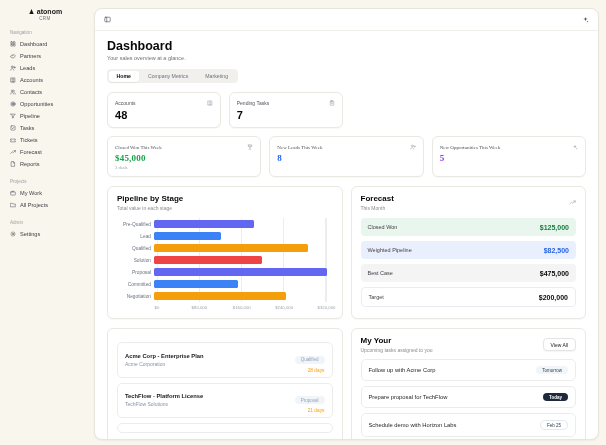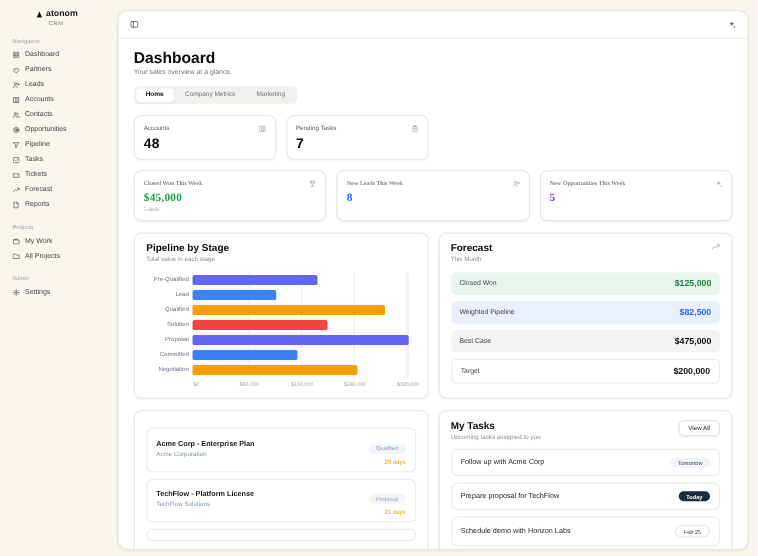--- a/index.html
+++ b/index.html
@@ -38,21 +38,21 @@
   .stat { padding:7px 7px 6px; }
   .stat-top { display:flex; justify-content:space-between; align-items:center; }
   .stat-label { font-size:5px; color:#52525b; }
   .stat-top .ic { width:6px; height:6px; color:#9ca3af; }
   .stat-value { font-size:11px; font-weight:bold; color:#09090b; margin-top:3px; letter-spacing:.2px; }
   .stat-value.week { font-size:9px; }
   .stat-sub { font-size:4.5px; color:#a1a1aa; margin-top:2px; }
 
   .charts-row { display:grid; grid-template-columns:1fr 1fr; gap:8px; margin-top:9px; }
   .panel { padding:7px 9px; height:133px; overflow:hidden; }
-  .panel-head { display:flex; justify-content:space-between; align-items:flex-start; }
+  .panel-head { display:flex; justify-content:space-between; align-items:center; }
   .panel-title { font-size:8px; font-weight:bold; color:#09090b; display:flex; align-items:center; gap:3px; }
   .panel-title .ic { width:7px; height:7px; color:#f59e0b; }
   .panel-sub { font-size:5px; color:#8b8b94; margin-top:2px; }
   .head-icon { color:#9ca3af; } .head-icon .ic { width:7px; height:7px; }
   .view-all { font-size:5px; color:#18181b; border:1px solid #e4e4e7; border-radius:4px; padding:2.5px 7px; background:#fff; cursor:pointer; box-shadow:0 1px 1px rgba(0,0,0,.04); }
 
   
   .chart-body { margin-top:7px; }
   .chart-rows { position:relative; }
   .chart-rows::before { content:''; position:absolute; left:40px; right:6px; top:0; bottom:0;
@@ -426,21 +426,21 @@
             <div class="opp">
      
      
    </div>
           </div>
       </div>
 
       <div class="card panel tall">
         <div class="panel-head">
           <div>
-            <div class="panel-title">My Tasks</div>
+            <div class="panel-title">My Your</div>
             <div class="panel-sub">Upcoming tasks assigned to you</div>
           </div>
           <button class="view-all">View All</button>
         </div>
         <div class="list">
             <div class="task">
      <span class="task-title">Follow up with Acme Corp</span>
      <span class="badge slate">Tomorrow</span>
    </div>
             <div class="task">

